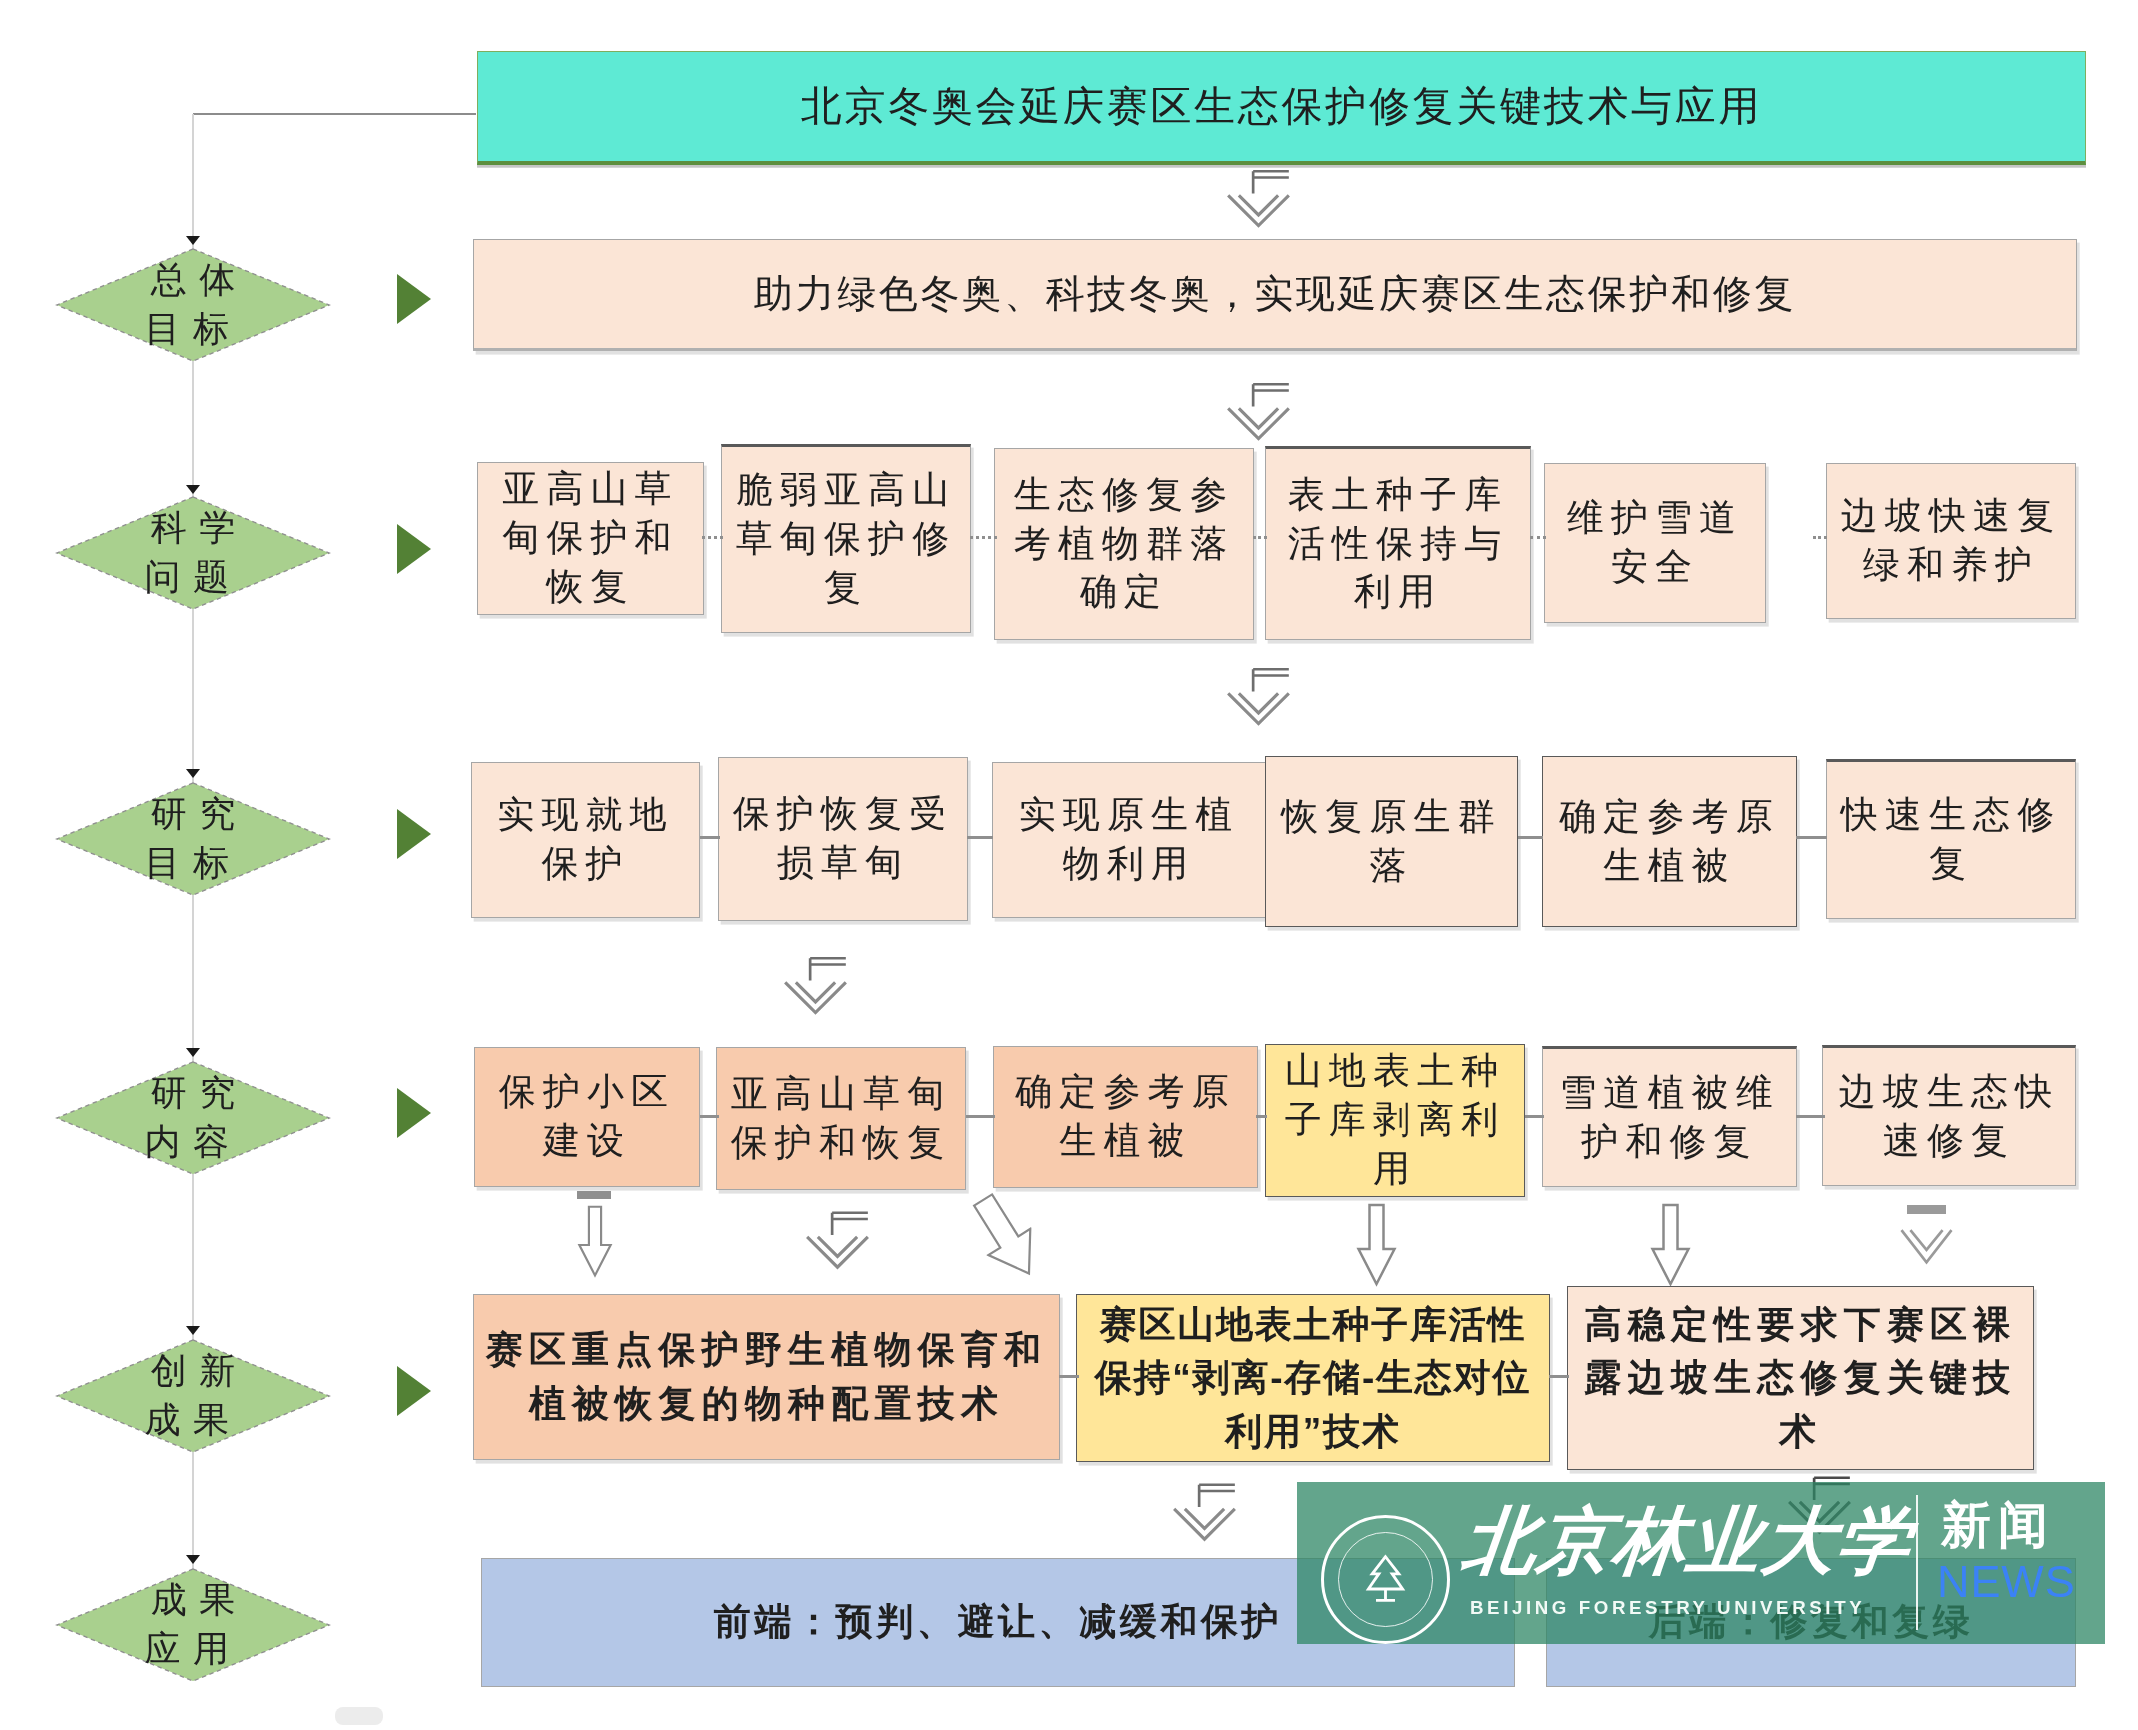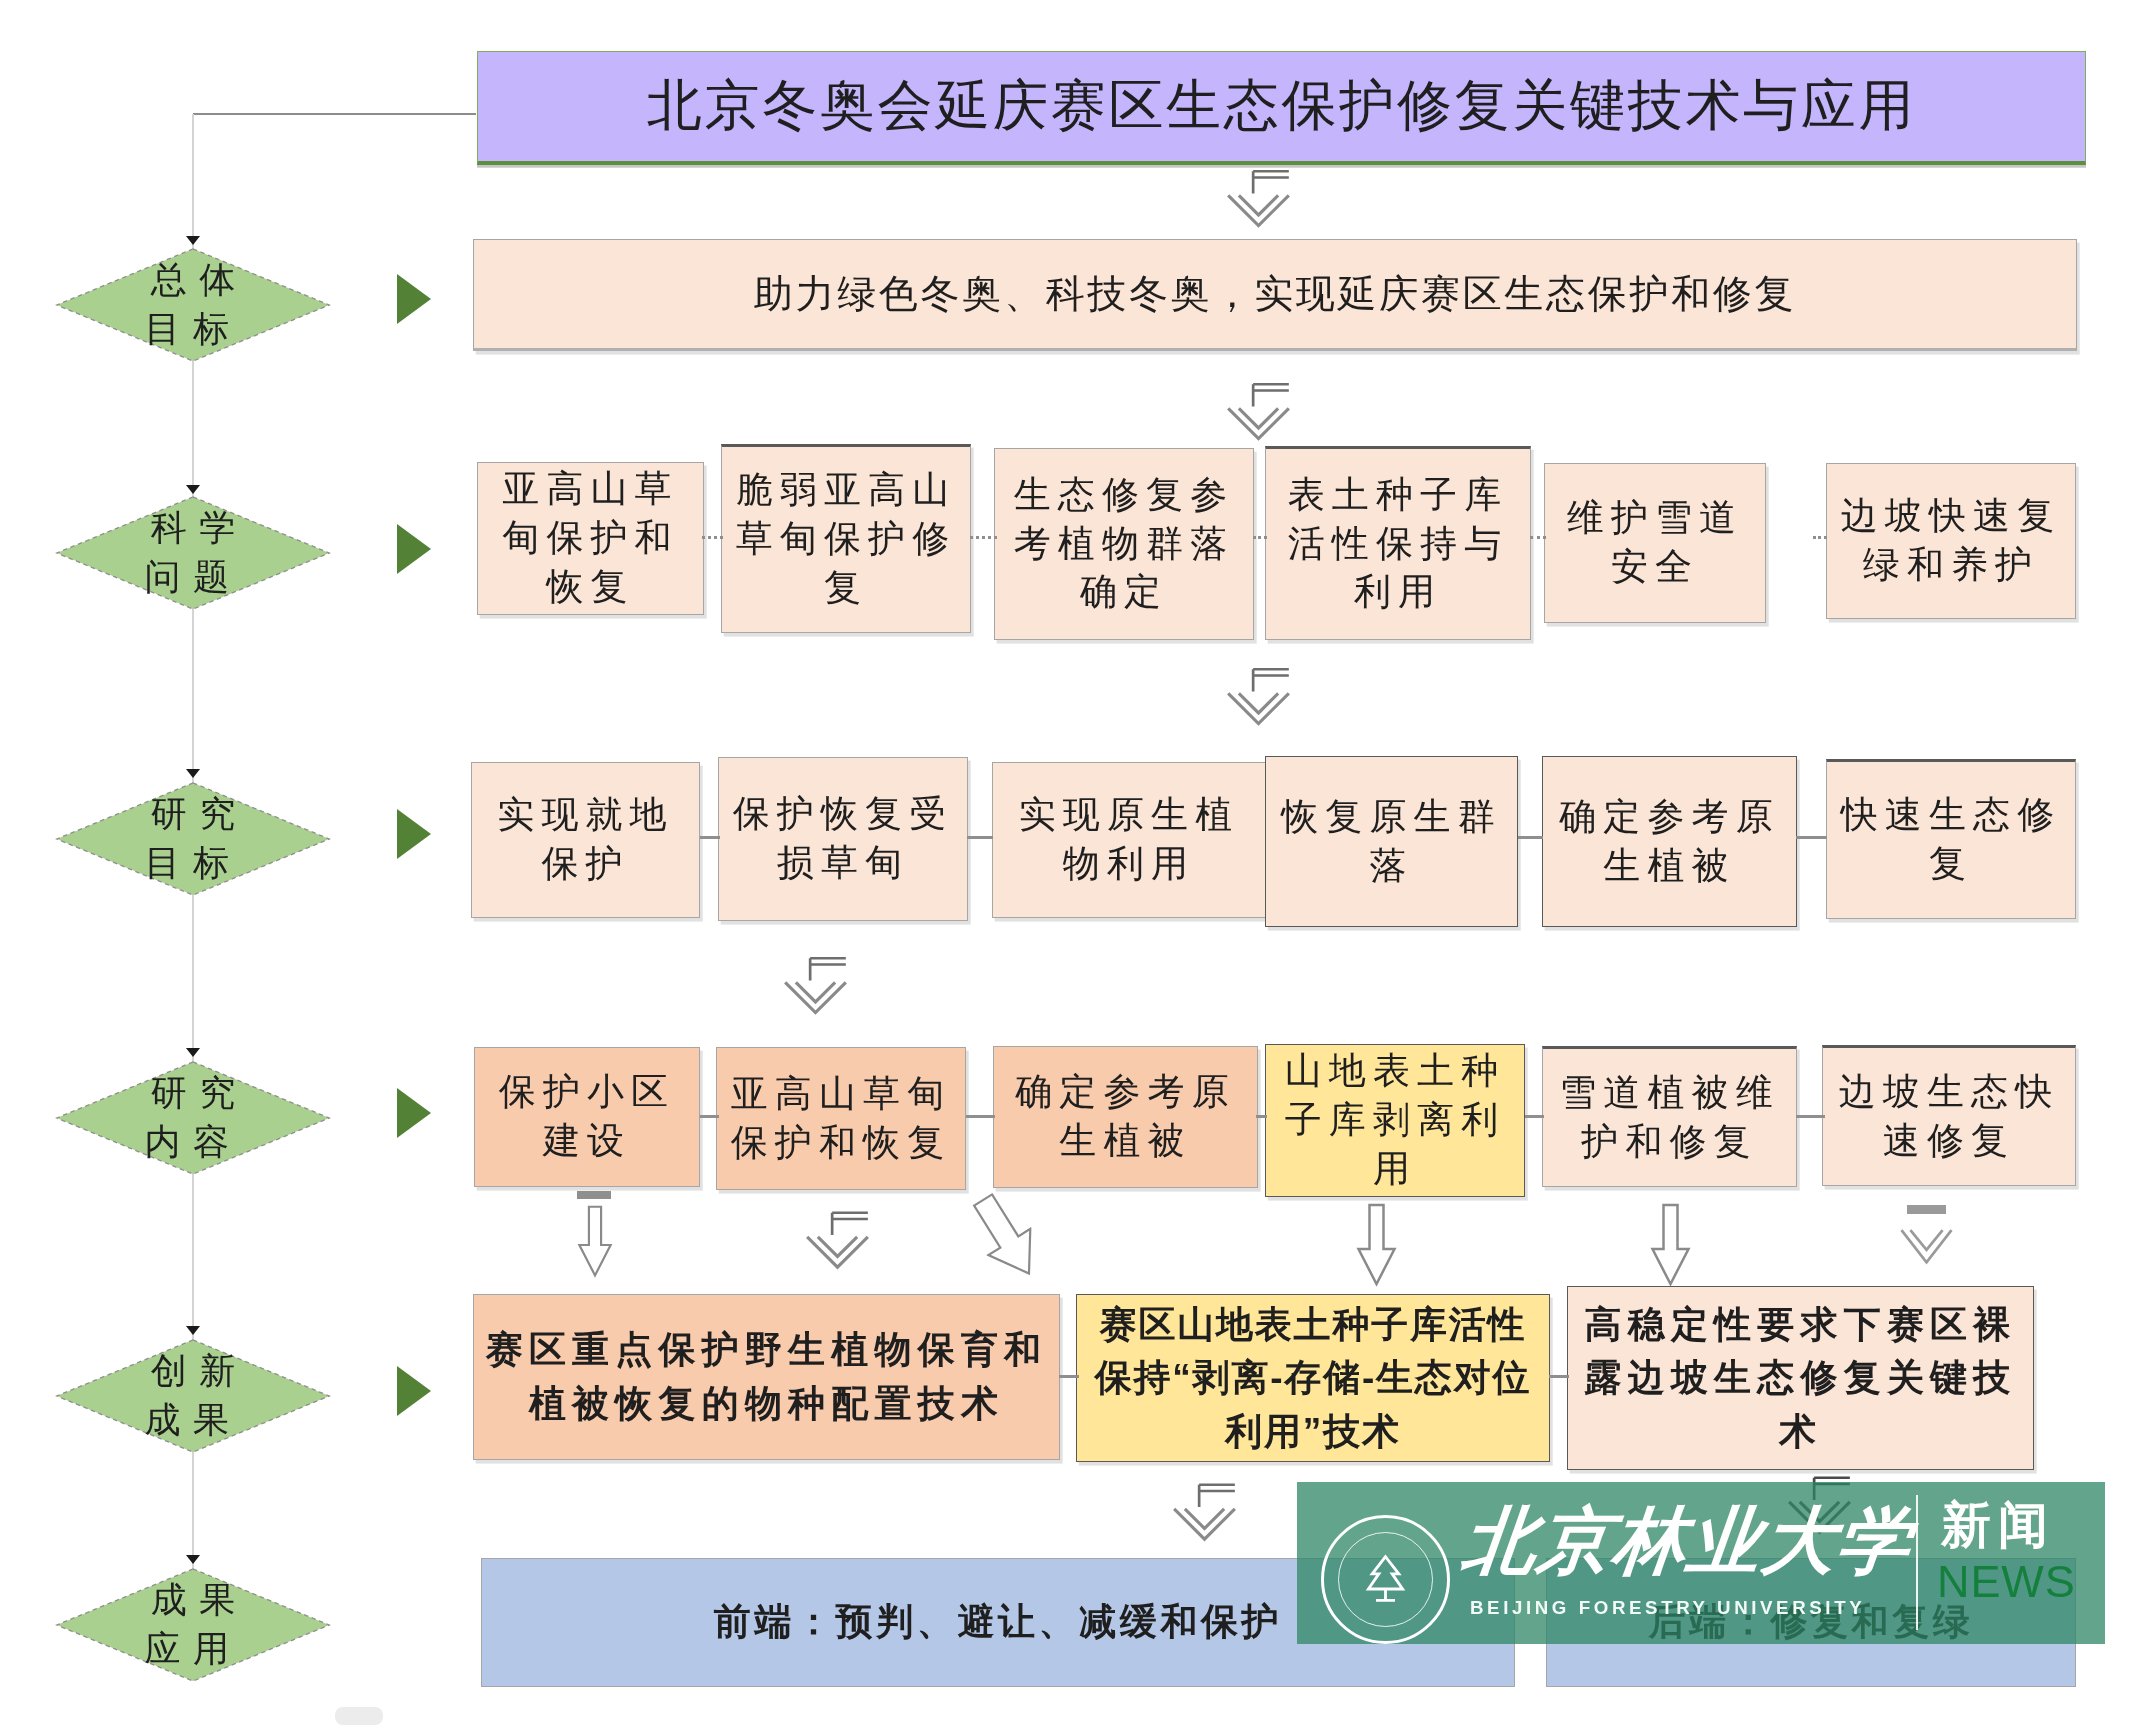--- a/index.html
+++ b/index.html
@@ -11,41 +11,41 @@
        line-height:1.32;}
   .peach{background:#fbe5d6;}
   .salmon{background:#f8cbad;}
   .yellow{background:#ffe699;}
   .blue{background:#b4c7e7;box-shadow:none;}
   .bt-dark{border-top:3.6px solid #595959;}
   .bd-dark{border:1.8px solid #595959;}
   .cell{font-size:37px;letter-spacing:7.1px;padding:0 9px;}
   .bigbold{font-family:"Liberation Sans","DejaVu Sans",sans-serif;font-weight:700;
            font-size:37px;letter-spacing:6.2px;padding:0 10.7px;line-height:1.45;}
-  .title-box{background:#c4b5fd;border:0.9px solid #7fae5e;border-bottom:4.5px solid #5d8f3f;
-             box-shadow:0 2.7px 0 rgba(90,90,90,.35);font-size:55px;letter-spacing:2.7px;}
+  .title-box{background:#5eead4;border:0.9px solid #7fae5e;border-bottom:4.5px solid #5d8f3f;
+             box-shadow:0 2.7px 0 rgba(90,90,90,.35);font-size:41px;letter-spacing:2.7px;}
   .blue-text{font-weight:700;font-size:37px;letter-spacing:3.6px;}
   .diamond-label{position:absolute;width:100%;height:100%;top:0;left:0;display:flex;
                  align-items:center;justify-content:center;text-align:center;
                  font-size:36px;letter-spacing:12.5px;text-indent:12.5px;white-space:pre-line;line-height:1.35;}
   .tri-right{width:0;height:0;border-top:25px solid transparent;border-bottom:25px solid transparent;
              border-left:34px solid #538135;}
   .tri-down-small{width:0;height:0;border-left:7.1px solid transparent;border-right:7.1px solid transparent;
                   border-top:9.8px solid #1a1a1a;}
   .conn{position:absolute;height:2.7px;background:#8f8f8f;}
   .conn-dot{position:absolute;height:0;border-top:3.6px dotted #8f8f8f;background:none;}
   .dash{position:absolute;background:#8f8f8f;}
   .wm{position:absolute;left:1297px;top:1482px;width:808px;height:162px;background:rgba(44,134,100,.74);}
   .wm-cn{position:absolute;left:1463px;top:1493px;width:450px;color:#fff;font-weight:700;font-style:italic;
          font-size:73px;letter-spacing:1.8px;transform:skewX(-6deg);white-space:nowrap;}
   .wm-en{position:absolute;left:1470px;top:1597px;color:#f2faf6;font-family:"Liberation Sans","DejaVu Sans",sans-serif;
          font-weight:700;font-size:18.7px;letter-spacing:3.6px;white-space:nowrap;}
   .wm-news-cn{position:absolute;left:1941px;top:1492px;color:#fff;font-family:"Liberation Sans","DejaVu Sans",sans-serif;
               font-weight:700;font-size:50px;letter-spacing:7.1px;}
-  .wm-news-en{position:absolute;left:1937px;top:1556px;color:#15803d;font-family:"Liberation Sans","DejaVu Sans",sans-serif;
+  .wm-news-en{position:absolute;left:1937px;top:1556px;color:#3b82f6;font-family:"Liberation Sans","DejaVu Sans",sans-serif;
               font-size:45px;letter-spacing:0.9px;}
   .seal{position:absolute;left:1321px;top:1515px;width:123px;height:123px;border:3.6px solid #fff;
         border-radius:50%;display:flex;align-items:center;justify-content:center;}
   .seal-inner{width:93px;height:93px;border:1.8px solid rgba(255,255,255,.85);border-radius:50%;
               display:flex;align-items:center;justify-content:center;}
 </style>
 </head>
 <body>
 
 <div id="canvas">

